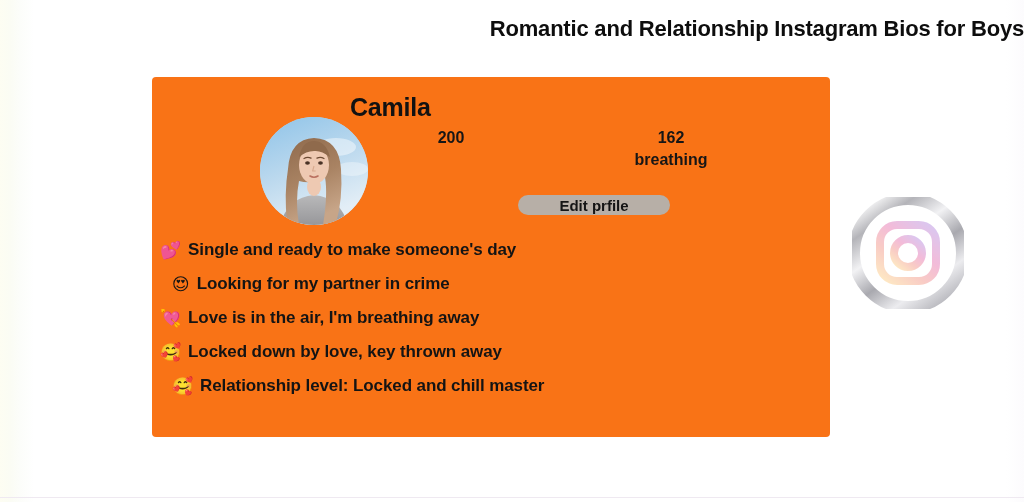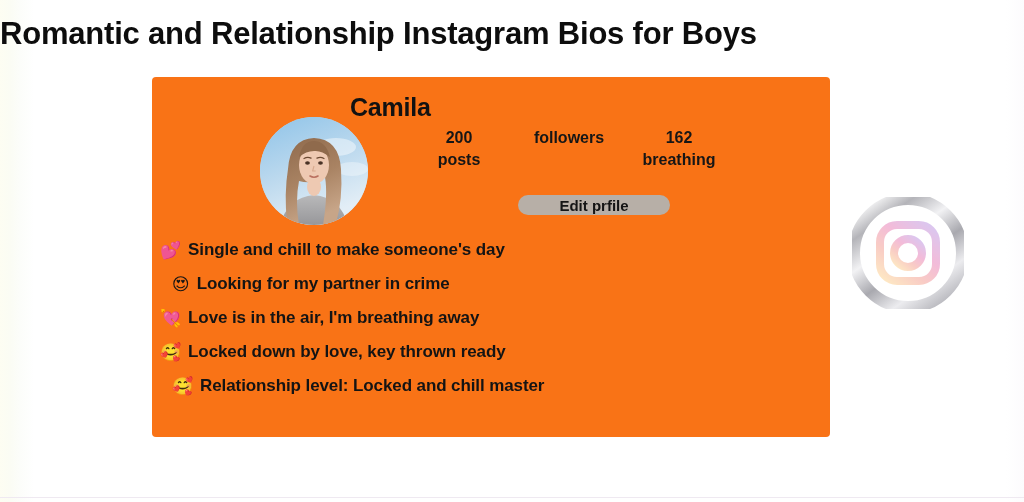--- a/index.html
+++ b/index.html
@@ -37,22 +37,22 @@
     left: 0; bottom: 4px;
     width: 1024px; height: 1px;
     background: #efe9f1;
   }
 
   
   .page-title {
     position: absolute;
     left: 0; top: 16px;
     width: 1024px;
-    text-align: left;
-    font-size: 31px;
+    text-align: right;
+    font-size: 22px;
     font-weight: 700;
     letter-spacing: -0.2px;
     color: #0d0d0d;
     font-family: "Liberation Sans", sans-serif;
   }
 
   
   .profile-card {
     position: absolute;
     left: 152px; top: 77px;
@@ -76,21 +76,21 @@
     left: 198px; top: 16px;
     font-size: 25px;
     font-weight: 700;
     color: #121212;
     letter-spacing: -0.2px;
   }
 
   
   .stats {
     position: absolute;
-    left: 252px; top: 50px;
+    left: 244px; top: 50px;
     width: 330px;
     display: flex;
     justify-content: space-between;
   }
   .stat { text-align: center; width: 110px; }
   .stat-value {
     display: block;
     font-size: 16px;
     font-weight: 700;
     color: #161616;
@@ -197,49 +197,47 @@
       <path d="M50 59 q4 2.6 8 0" stroke="#b9705f" stroke-width="1.6" fill="none" stroke-linecap="round"></path>
       <ellipse cx="54" cy="70" rx="7" ry="9" fill="#eec9b2"></ellipse>
     </svg>
   </div>
 
   <div class="display-name">Camila</div>
 
   <div class="stats">
     <div class="stat">
       <span class="stat-value">200</span>
-      <span class="stat-label">posts</span>
     </div>
     <div class="stat">
-      <span class="stat-label">followers</span>
     </div>
     <div class="stat">
       <span class="stat-value">162</span>
       <span class="stat-label">breathing</span>
     </div>
   </div>
 
   <button class="edit-button">Edit prfile</button>
 
   <ul class="bio-list">
     <li class="bio-item">
       <span class="bio-emoji">💕</span>
-      <span>Single and chill to make someone's day</span>
+      <span>Single and ready to make someone's day</span>
     </li>
     <li class="bio-item indent">
       <span class="bio-emoji">😍</span>
       <span>Looking for my partner in crime</span>
     </li>
     <li class="bio-item">
       <span class="bio-emoji">💘</span>
       <span>Love is in the air, I'm breathing away</span>
     </li>
     <li class="bio-item">
       <span class="bio-emoji">🥰</span>
-      <span>Locked down by love, key thrown ready</span>
+      <span>Locked down by love, key thrown away</span>
     </li>
     <li class="bio-item indent">
       <span class="bio-emoji">🥰</span>
       <span>Relationship level: Locked and chill master</span>
     </li>
   </ul>
 </div>
 
 <div class="ig-badge">
   <svg viewBox="0 0 112 112" xmlns="http://www.w3.org/2000/svg" aria-hidden="true">

